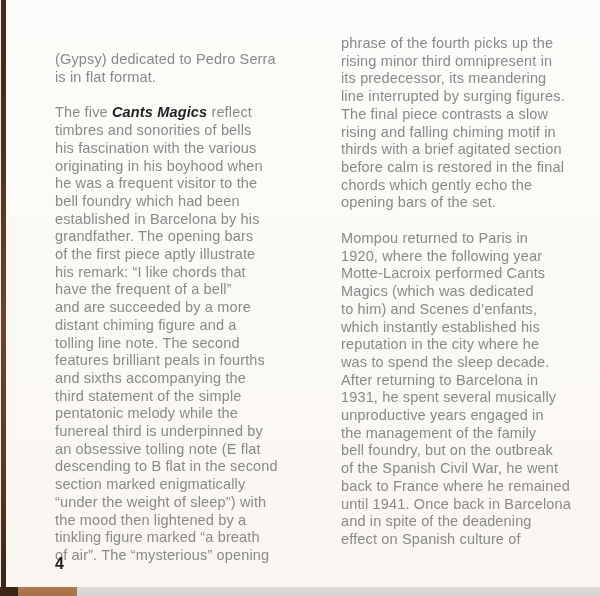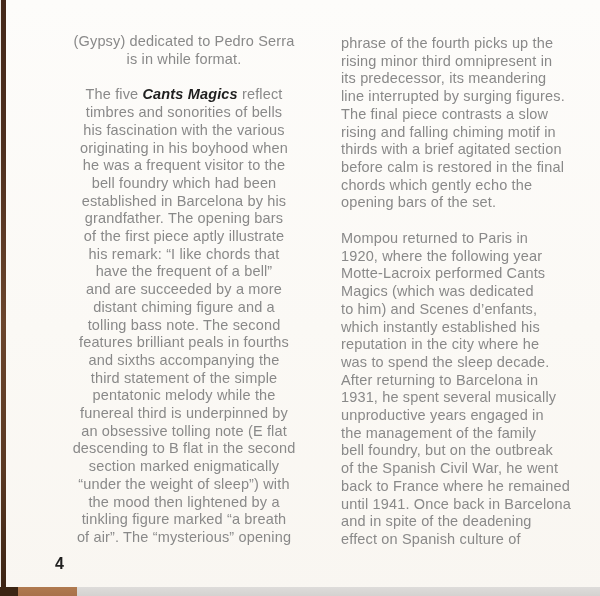--- a/index.html
+++ b/index.html
@@ -18,21 +18,21 @@
     background: linear-gradient(180deg, #45291a 0%, #4e2f1e 25%, #6b452c 55%, #5a3822 80%, #3c2413 100%);
   }
   .col {
     position: absolute;
     width: 258px;
     font-size: 14.5px;
     line-height: 17.7px;
     letter-spacing: 0.15px;
     color: var(--text, #898989);
   }
-  #col-left  { left: 55px;  top: 33px; text-align: center; }
+  #col-left  { left: 55px;  top: 51px; }
   #col-right { left: 318px; top: 35px; margin-left: 23px; }
   .para { margin: 0 0 18px 0; }
   .line { white-space: nowrap; }
   .seg-i  { }
   .seg-bi { font-style: italic; font-weight: 700; color: var(--emphasis, #1f1f1f); }
   .page-number {
     position: absolute; left: 55px; top: 555px;
     font-size: 16px; font-weight: 700;
     color: var(--emphasis, #1f1f1f);
     letter-spacing: 0.3px;
@@ -47,37 +47,37 @@
   .edge-gray { flex: 1;     height: 100%; background: linear-gradient(180deg, #dedcda, var(--strip_gray, #d4d2d0)); }
 </style>
 </head>
 <body>
 
 <div class="spine"></div>
 
 <div class="col" id="col-left">
     <div class="para">
       <div class="line"><span>(Gypsy) dedicated to Pedro Serra</span></div>
-      <div class="line"><span>is in while format.</span></div>
+      <div class="line"><span>is in flat format.</span></div>
     </div>
     <div class="para">
       <div class="line"><span>The five </span><span class="seg-bi">Cants Magics</span><span> reflect</span></div>
       <div class="line"><span>timbres and sonorities of bells</span></div>
       <div class="line"><span>his fascination with the various</span></div>
       <div class="line"><span>originating in his boyhood when</span></div>
       <div class="line"><span>he was a frequent visitor to the</span></div>
       <div class="line"><span>bell foundry which had been</span></div>
       <div class="line"><span>established in Barcelona by his</span></div>
       <div class="line"><span>grandfather. The opening bars</span></div>
       <div class="line"><span>of the first piece aptly illustrate</span></div>
       <div class="line"><span>his remark: “I like chords that</span></div>
       <div class="line"><span>have the frequent of a bell”</span></div>
       <div class="line"><span>and are succeeded by a more</span></div>
       <div class="line"><span>distant chiming figure and a</span></div>
-      <div class="line"><span>tolling bass note. The second</span></div>
+      <div class="line"><span>tolling line note. The second</span></div>
       <div class="line"><span>features brilliant peals in fourths</span></div>
       <div class="line"><span>and sixths accompanying the</span></div>
       <div class="line"><span>third statement of the simple</span></div>
       <div class="line"><span>pentatonic melody while the</span></div>
       <div class="line"><span>funereal third is underpinned by</span></div>
       <div class="line"><span>an obsessive tolling note (E flat</span></div>
       <div class="line"><span>descending to B flat in the second</span></div>
       <div class="line"><span>section marked enigmatically</span></div>
       <div class="line"><span>“under the weight of sleep”) with</span></div>
       <div class="line"><span>the mood then lightened by a</span></div>

